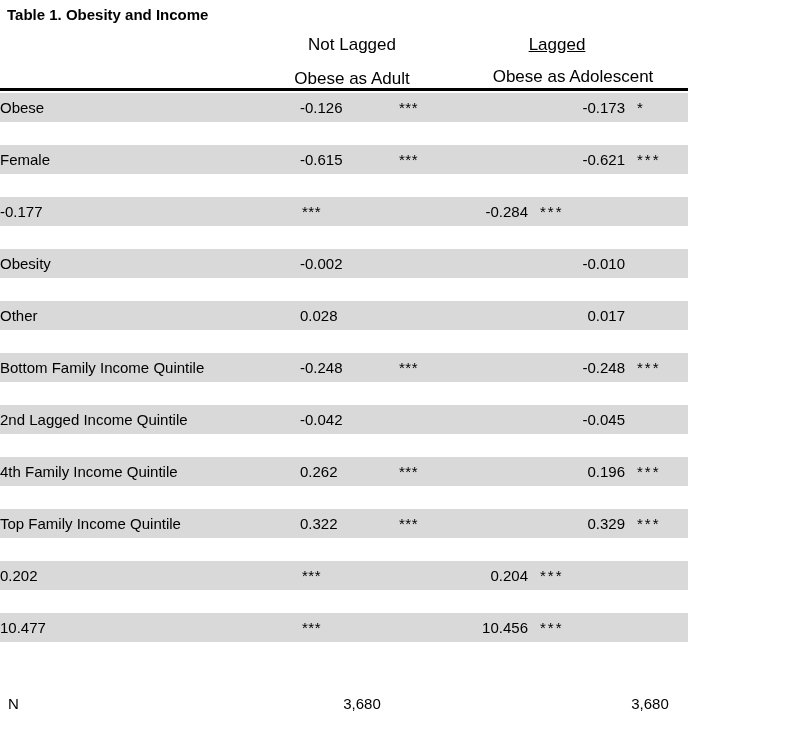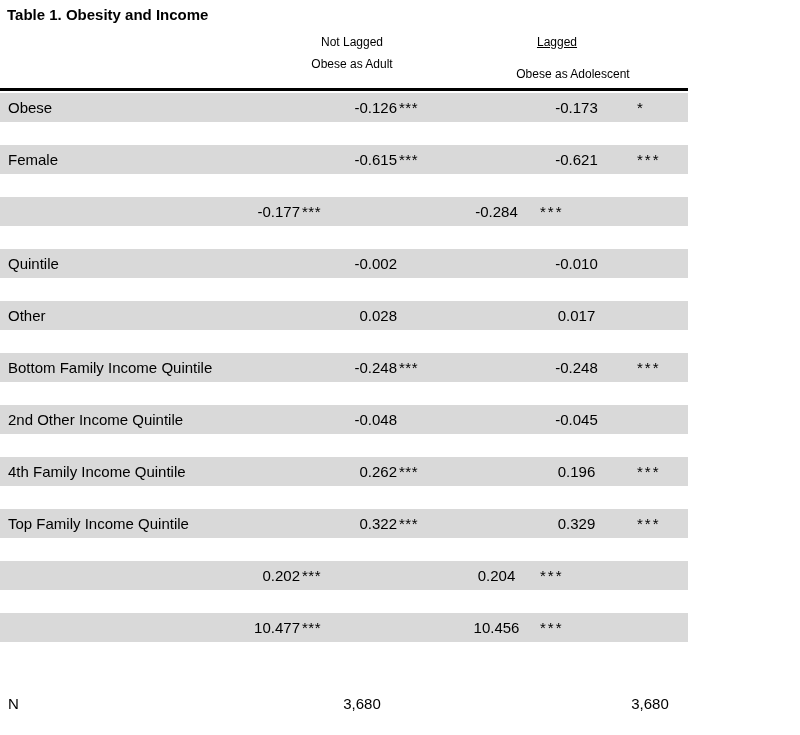--- a/index.html
+++ b/index.html
@@ -19,27 +19,27 @@
   .title {
     position: absolute;
     left: 7px;
     top: 6px;
     font-size: 15px;
     font-weight: bold;
     white-space: nowrap;
   }
   .hdr {
     position: absolute;
-    font-size: 12px;
+    font-size: 17px;
     transform: translateX(-50%);
     white-space: nowrap;
   }
   .hdr-not-lagged { left: 352px; top: 35px; }
   .hdr-lagged     { left: 557px; top: 35px; text-decoration: underline; }
-  .hdr-adult      { left: 352px; top: 57px; }
+  .hdr-adult      { left: 352px; top: 69px; }
   .hdr-adolescent { left: 573px; top: 67px; }
   .rule {
     position: absolute;
     left: 0;
     top: 88px;
     width: 765px;
     height: 3px;
     background: #000000;
   }
   .rows {
@@ -50,24 +50,24 @@
   }
   .row {
     display: grid;
     grid-template-columns: 300px 97px 68px 63px 97px 140px;
     height: 29px;
     align-items: center;
     background: #d9d9d9;
     margin-bottom: 23px;
     font-size: 15px;
   }
-  .cell-label  { padding-left: 8px; white-space: nowrap; overflow: hidden; }
-  .cell-val    { text-align: right; }
+  .cell-label  { padding-left: 0; white-space: nowrap; overflow: hidden; }
+  .cell-val    { text-align: left; }
   .cell-stars  { padding-left: 2px; letter-spacing: 0.5px; }
-  .cell-val2   { text-align: center; }
+  .cell-val2   { text-align: right; }
   .cell-stars2 { padding-left: 12px; letter-spacing: 2px; }
   .nrow {
     position: absolute;
     left: 0;
     top: 695px;
     width: 765px;
     height: 20px;
     font-size: 15px;
   }
   .nrow .nlabel { position: absolute; left: 8px; }
@@ -110,21 +110,21 @@
 
     <div class="row">
       <span class="cell-val">-0.177</span>
       <span class="cell-stars">***</span>
       <span class="cell-spacer"></span>
       <span class="cell-val2">-0.284</span>
       <span class="cell-stars2">***</span>
     </div>
 
     <div class="row">
-      <span class="cell-label">Quintile</span>
+      <span class="cell-label">Obesity</span>
       <span class="cell-val">-0.002</span>
       <span class="cell-stars"></span>
       <span class="cell-spacer"></span>
       <span class="cell-val2">-0.010</span>
       <span class="cell-stars2"></span>
     </div>
 
     <div class="row">
       <span class="cell-label">Other</span>
       <span class="cell-val">0.028</span>
@@ -137,22 +137,22 @@
     <div class="row">
       <span class="cell-label">Bottom Family Income Quintile</span>
       <span class="cell-val">-0.248</span>
       <span class="cell-stars">***</span>
       <span class="cell-spacer"></span>
       <span class="cell-val2">-0.248</span>
       <span class="cell-stars2">***</span>
     </div>
 
     <div class="row">
-      <span class="cell-label">2nd Other Income Quintile</span>
-      <span class="cell-val">-0.048</span>
+      <span class="cell-label">2nd Lagged Income Quintile</span>
+      <span class="cell-val">-0.042</span>
       <span class="cell-stars"></span>
       <span class="cell-spacer"></span>
       <span class="cell-val2">-0.045</span>
       <span class="cell-stars2"></span>
     </div>
 
     <div class="row">
       <span class="cell-label">4th Family Income Quintile</span>
       <span class="cell-val">0.262</span>
       <span class="cell-stars">***</span>

